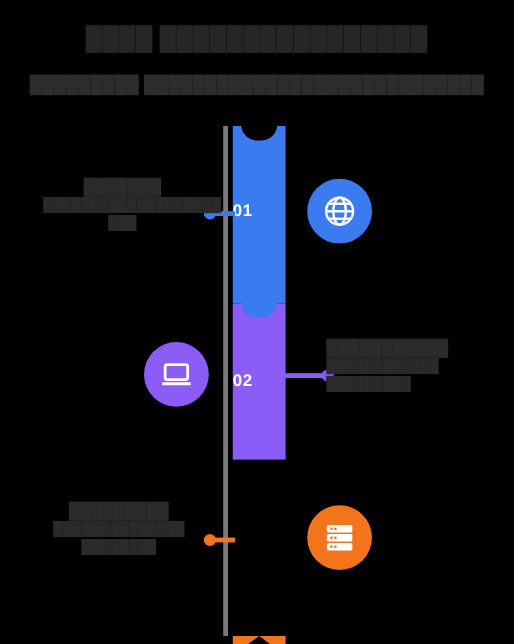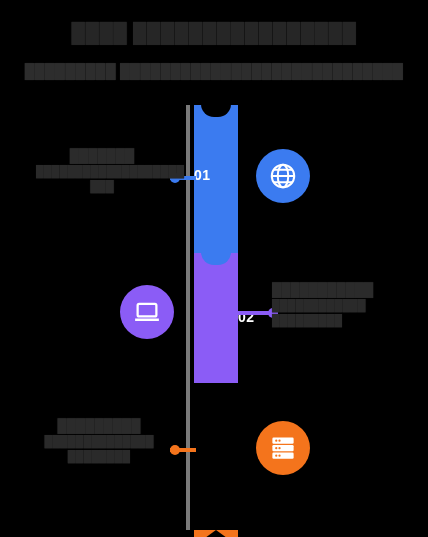--- a/index.html
+++ b/index.html
@@ -112,21 +112,21 @@
   .step-num {
     position: absolute;
     left: 0;
     width: 44px;
     text-align: left;
     font-size: 14px;
     font-weight: bold;
     letter-spacing: 0.5px;
   }
   .num-1 { top: 62px;  color: #ffffff; }
-  .num-2 { top: 56px;  color: #ffffff; margin-left: 44px; }
+  .num-2 { top: 56px;  color: #ffffff; }
   .num-3 { top: 62px;  color: #fff3dd; }
 
   
   .conn { position: absolute; height: 4px; }
   .conn .line { position: absolute; top: 0; height: 4px; width: 100%; }
   .conn .dot {
     position: absolute;
     top: -3px;
     width: 10px; height: 10px;
     border-radius: 50%;

